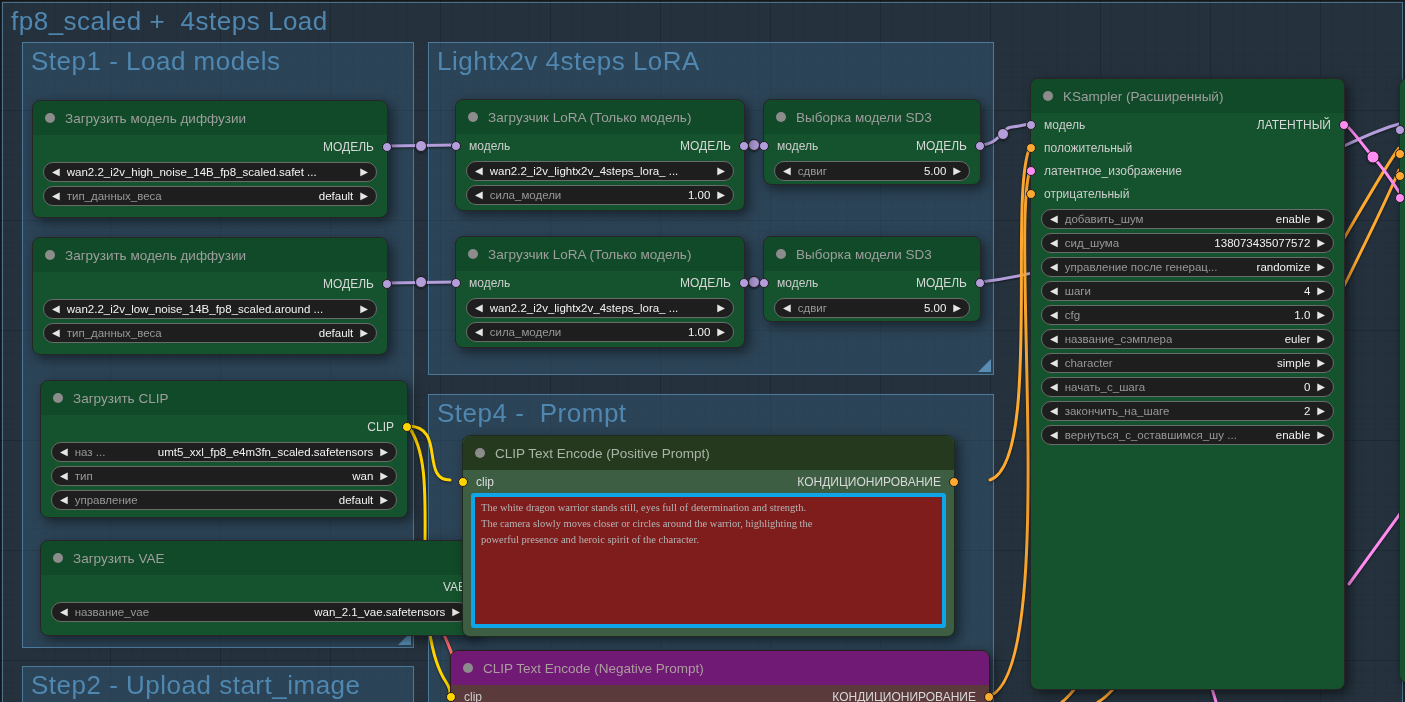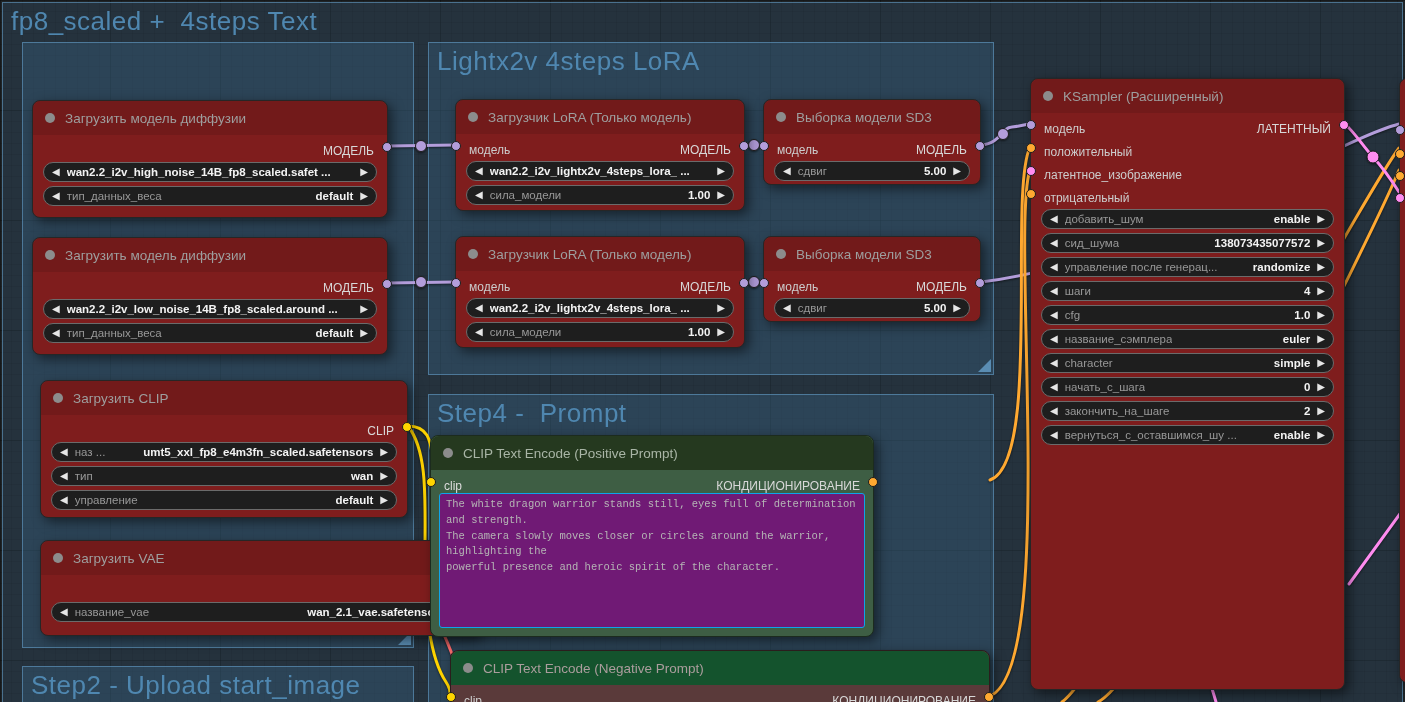--- a/index.html
+++ b/index.html
@@ -14,49 +14,50 @@
     background-size:110px 110px,110px 110px,11px 11px,11px 11px;
     font-family:"Liberation Sans",sans-serif;
   }
   .group{position:absolute;background:rgba(64,112,150,.30);border:1px solid rgba(105,165,210,.55);z-index:1;box-sizing:border-box}
   .group.big{background:rgba(64,112,150,.20)}
   .gtitle{position:absolute;top:3px;left:8px;font-size:26px;color:#4f87b0;white-space:pre;letter-spacing:.5px}
   .gresize{position:absolute;right:2px;bottom:2px;width:0;height:0;border-left:13px solid transparent;border-bottom:13px solid rgba(105,165,210,.75)}
 
   svg.wires{position:absolute;left:0;top:0;z-index:2;pointer-events:none;filter:drop-shadow(0 1px 1px rgba(0,0,0,.55))}
 
-  .node{position:absolute;background:#7f1d1d;border:1px solid #262626;border-radius:8px;box-shadow:4px 4px 12px rgba(0,0,0,.5);z-index:3;box-sizing:border-box}
+  .node{position:absolute;background:#14532d;border:1px solid #262626;border-radius:8px;box-shadow:4px 4px 12px rgba(0,0,0,.5);z-index:3;box-sizing:border-box}
   .ntitle{height:34px;display:flex;align-items:center;gap:10px;padding:0 12px;color:#9e9e9e;font-size:13.5px;border-radius:8px 8px 0 0;background:rgba(0,0,0,.10);white-space:nowrap;overflow:hidden}
   .cdot{width:10px;height:10px;border-radius:50%;background:#8c8c8c;flex:none}
-  .prow{position:relative;height:23px;display:flex;align-items:flex-end;justify-content:space-between;padding:0 13px;font-size:12px;color:#cccccc;white-space:nowrap}
+  .prow{position:relative;height:23px;display:flex;align-items:center;justify-content:space-between;padding:0 13px;font-size:12px;color:#cccccc;white-space:nowrap}
   .prow.out-only{justify-content:flex-end}
   .out-label{color:#d8d8d8}
   .port{position:absolute;top:50%;width:10px;height:10px;margin-top:-5px;border-radius:50%;border:1.5px solid #1d1d1d;box-sizing:border-box}
   .port.in{left:-5px}.port.out{right:-5px}
   .c-model{background:#b39ddb}.c-clip{background:#ffd400}.c-vae{background:#ff6e6e}.c-cond{background:#ffa931}.c-latent{background:#ff8cf0}
   .widget{height:20px;margin:4px 10px 0;background:#1e1e1e;border:1px solid #6b6b6b;border-radius:10px;display:flex;align-items:center;padding:0 8px;font-size:11.5px;gap:7px;white-space:nowrap;overflow:hidden;box-sizing:border-box}
   .wlabel{color:#989898;overflow:hidden;text-overflow:ellipsis}
-  .wvalue{color:#f3f3f3;font-weight:bold;margin-left:auto}
+  .wvalue{color:#f3f3f3;font-weight:normal;margin-left:auto}
   .wvalue.full{margin-left:0;flex:1;text-align:left;overflow:hidden;text-overflow:ellipsis}
   .arrow{color:#e6e6e6;font-size:10px;flex:none;line-height:1}
   .node.green{background:#3e5e44;border-color:#1c2b1e}
   .node.green .ntitle{background:#25391f;color:#a9b5a6}
   .node.green .prow{color:#dcdcdc}
   .node.red{background:#5a3a3a;border-color:#2b1d1d}
-  .node.red .ntitle{background:#14532d;color:#ab9d9d}
-  .ptext{position:absolute;left:8px;right:8px;top:57px;bottom:8px;background:#701a75;border:1px solid #0ea5e9;border-radius:3px;color:#b5b5b5;font-family:Liberation Mono, monospace;font-size:10.5px;line-height:1.5;padding:3px 6px;white-space:pre-wrap;overflow:hidden}
+  .node.red .ntitle{background:#701a75;color:#ab9d9d}
+  .ptext{position:absolute;left:8px;right:8px;top:57px;bottom:8px;background:#7f1d1d;border:4px solid #0ea5e9;border-radius:3px;color:#b5b5b5;font-family:Liberation Serif, serif;font-size:10.5px;line-height:1.5;padding:3px 6px;white-space:pre-wrap;overflow:hidden}
   .sliver{border-radius:8px 0 0 8px}
 </style>
 </head>
 <body>
 
 <div class="group big" style="left:2px;top:2px;width:1401px;height:720px">
-  <div class="gtitle">fp8_scaled +  4steps Text</div>
+  <div class="gtitle">fp8_scaled +  4steps Load</div>
 </div>
 <div class="group" style="left:22px;top:42px;width:392px;height:606px">
+  <div class="gtitle">Step1 - Load models</div>
   <div class="gresize"></div>
 </div>
 <div class="group" style="left:428px;top:42px;width:566px;height:333px">
   <div class="gtitle">Lightx2v 4steps LoRA</div>
   <div class="gresize"></div>
 </div>
 <div class="group" style="left:428px;top:394px;width:566px;height:330px">
   <div class="gtitle">Step4 -  Prompt</div>
 </div>
 <div class="group" style="left:22px;top:666px;width:392px;height:60px">
@@ -263,21 +264,21 @@
     <span class="port out c-model"></span>
   </div>
   <div class="widget">
     <span class="arrow">◀</span>
     <span class="wlabel">сдвиг</span>
     <span class="wvalue">5.00</span>
     <span class="arrow">▶</span>
   </div>
 </div>
 
-<div class="node green" style="left:430px;top:435px;width:444px;height:202px">
+<div class="node green" style="left:462px;top:435px;width:493px;height:202px">
   <div class="ntitle">
     <span class="cdot"></span>
     <span>CLIP Text Encode (Positive Prompt)</span>
   </div>
   <div class="prow">
     <span class="port in c-clip"></span>
     <span>clip</span>
     <span class="out-label">КОНДИЦИОНИРОВАНИЕ</span>
     <span class="port out c-cond"></span>
   </div>

